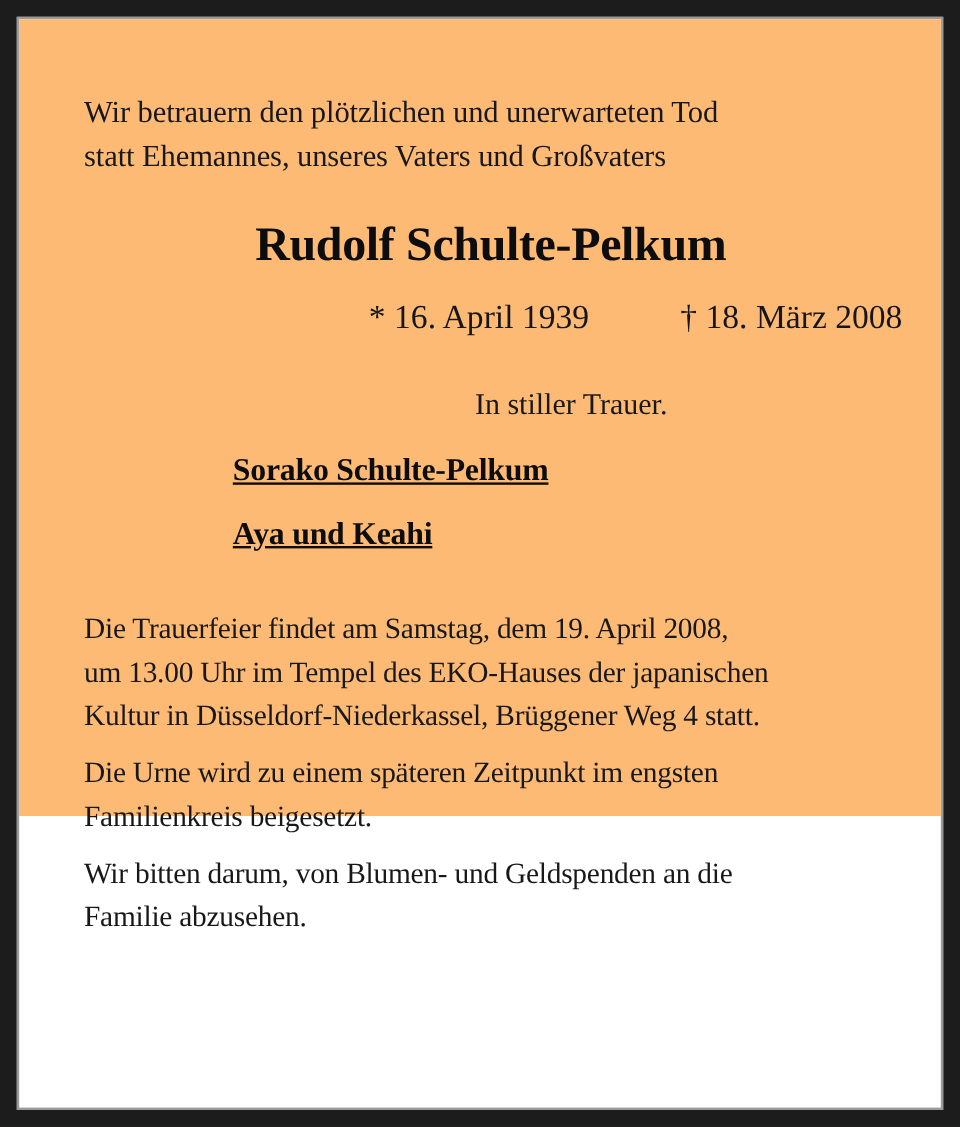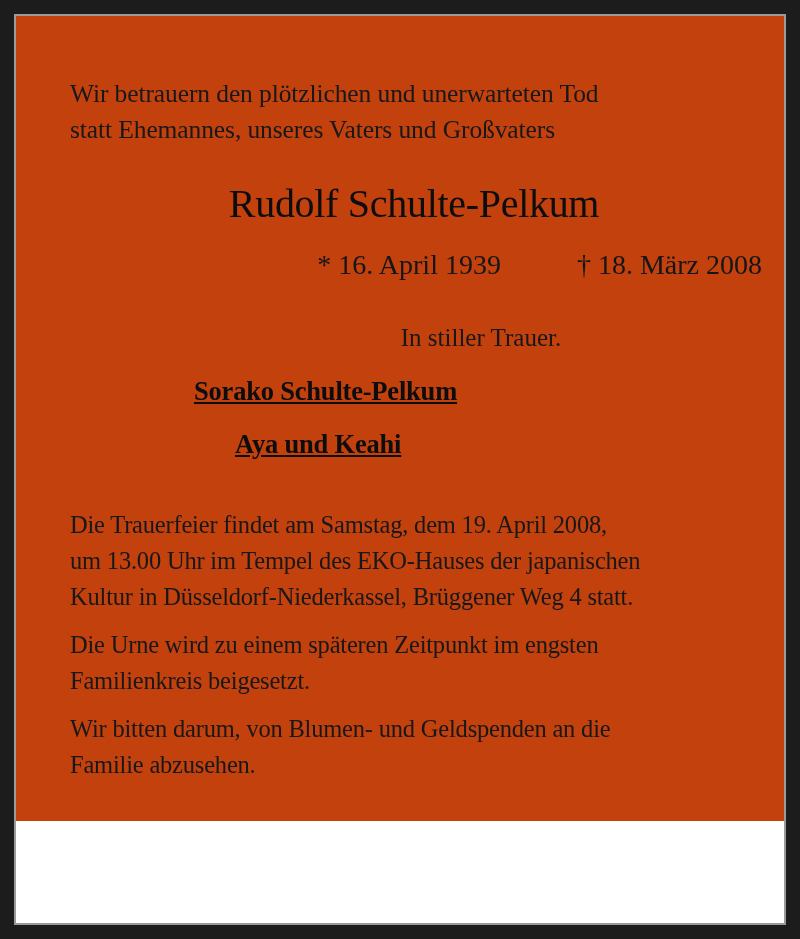--- a/index.html
+++ b/index.html
@@ -34,42 +34,42 @@
     box-sizing: border-box;
     border: 2px solid #9a9a9a;
     background: #ffffff;
   }
 
   .notice-card {
     position: absolute;
     left: 16px;
     top: 16px;
     width: 768px;
-    height: 805px;
-    background: #c2410c;
+    height: 664px;
+    background: #fdba74;
     box-sizing: border-box;
-    padding: 60px 16px 0 54px;
+    padding: 60px 26px 0 54px;
   }
 
   .intro {
     font-size: 25.5px;
     line-height: 36px;
     color: #18181a;
     letter-spacing: -0.1px;
     margin: 0;
   }
   .intro-line {
     display: block;
     white-space: nowrap;
   }
 
   .deceased-name {
     text-align: center;
     font-size: 40px;
-    font-weight: normal;
+    font-weight: bold;
     line-height: 1;
     color: #0d0d0f;
     margin: 36px 0 0 0;
     letter-spacing: -0.3px;
     padding-right: 10px;
   }
 
   .dates {
     text-align: right;
     font-size: 28px;
@@ -108,21 +108,20 @@
     font-weight: bold;
     line-height: 1;
     color: #0d0d0f;
     margin-bottom: 26px;
     letter-spacing: -0.2px;
     white-space: nowrap;
     text-decoration: underline;
   }
   .mourner-line:last-child {
     margin-bottom: 0;
-    margin-left: 41px;
   }
 
   .details {
     margin: 50px 0 0 0;
   }
   .detail-para {
     font-size: 24.5px;
     line-height: 36px;
     color: #18181a;
     margin: 0 0 12px 0;

